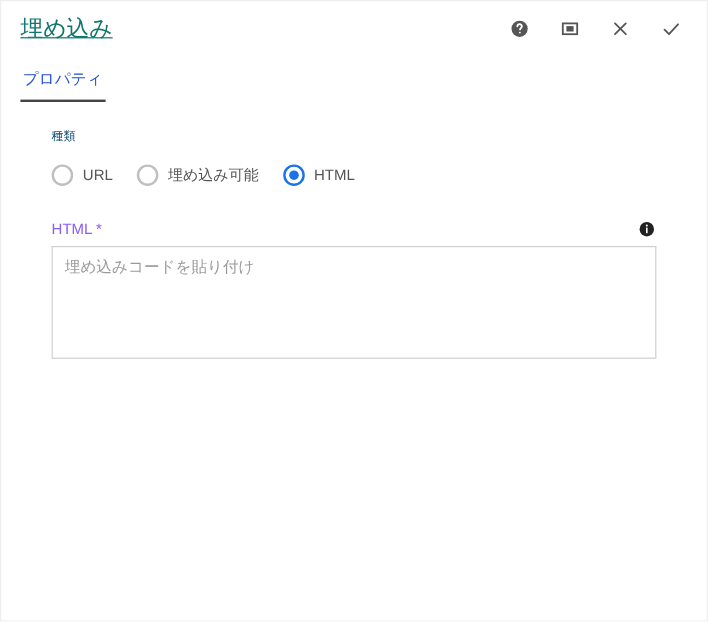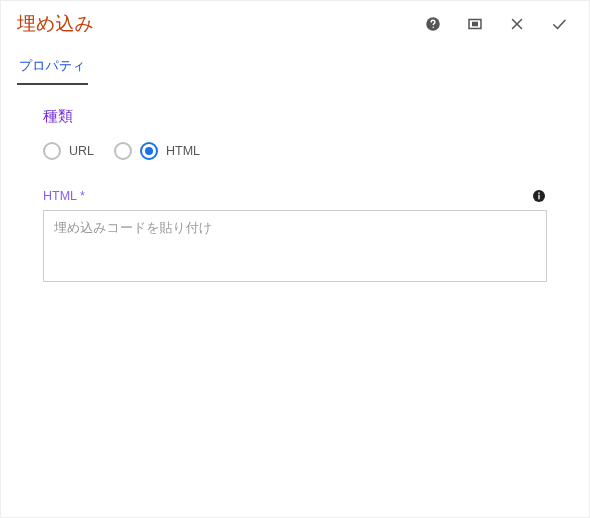--- a/index.html
+++ b/index.html
@@ -1,36 +1,36 @@
 <!DOCTYPE html>
 <html><head>
 <meta charset="utf-8">
 <style>
   html,body{margin:0;padding:0;font-family:"Segoe UI","Meiryo",sans-serif;color:#333;background:#fff;}
   .panel{width:590px;height:518px;box-sizing:border-box;border:1px solid #eee;position:relative;}
   .header{display:flex;align-items:center;padding:10px 16px 8px 16px;}
-  .title{font-size:19px;color:#c2410c;flex:1;}
+  .title{font-size:19px;color:#0f766e;flex:1;text-decoration:underline;}
   .header-icons{display:flex;align-items:center;gap:22px;margin-right:4px;}
   .hicon{width:20px;height:20px;display:flex;align-items:center;justify-content:center;color:#555;cursor:pointer;}
   .hicon svg{width:18px;height:18px;display:block;}
   .tabs{display:flex;padding:0 16px;margin-top:6px;}
   .tab{font-size:13px;color:#1d4ed8;padding:6px 2px 8px 2px;border-bottom:2px solid #444;cursor:pointer;}
   .body{padding:22px 42px 0 42px;}
-  .field-label{font-size:15px;color:#6d28d9;margin-bottom:10px;}
+  .field-label{font-size:10px;color:#0c4a6e;margin-bottom:10px;}
   .radio-row{display:flex;align-items:center;gap:8px;margin-bottom:28px;margin-top:16px;}
   .radio{width:18px;height:18px;border-radius:50%;box-sizing:border-box;display:inline-flex;align-items:center;justify-content:center;cursor:pointer;}
   .radio.unsel{border:2px solid #bfbfbf;}
   .radio.sel{border:2px solid #1a73e8;}
   .radio.sel::after{content:"";width:8px;height:8px;border-radius:50%;background:#1a73e8;display:block;}
   .radio-label{font-size:12.5px;color:#555;margin-right:12px;}
   .html-label-row{display:flex;align-items:center;justify-content:space-between;margin-bottom:6px;}
   .html-label{font-size:12.5px;color:#8b5cf6;}
   .info-icon{width:16px;height:16px;color:#222;cursor:pointer;}
   .info-icon svg{width:16px;height:16px;display:block;}
-  textarea{width:100%;height:72px;box-sizing:border-box;border:1px solid #cfcfcf;resize:none;padding:8px 10px;font-family:inherit;font-size:13px;color:#333;outline:none;}
+  textarea{width:100%;height:94px;box-sizing:border-box;border:1px solid #cfcfcf;resize:none;padding:8px 10px;font-family:inherit;font-size:13px;color:#333;outline:none;}
   textarea::placeholder{color:#9a9a9a;}
 </style>
 </head>
 <body>
 
 <div class="panel">
   <div class="header">
     <div class="title">埋め込み</div>
     <div class="header-icons">
       <span class="hicon">
@@ -65,20 +65,21 @@
   </div>
 
   <div class="body">
     <div class="field-label">種類</div>
 
     <div class="radio-row">
       <span class="radio unsel"></span>
       <span class="radio-label">URL</span>
 
       <span class="radio unsel"></span>
+      <span class="radio-label">埋め込み可能</span>
 
       <span class="radio sel"></span>
       <span class="radio-label">HTML</span>
     </div>
 
     <div class="html-label-row">
       <span class="html-label">HTML *</span>
       <span class="info-icon">
         <svg viewBox="0 0 24 24">
           <circle cx="12" cy="12" r="9" fill="#222"></circle>

